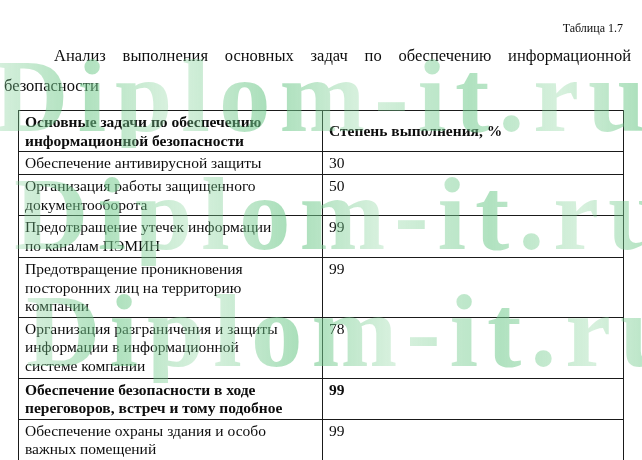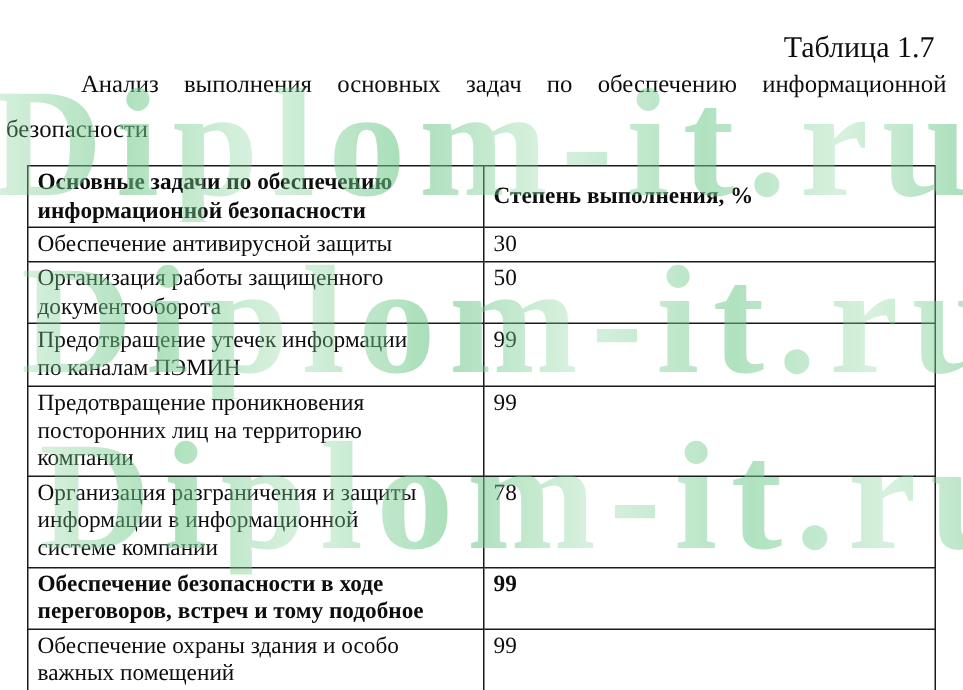--- a/index.html
+++ b/index.html
@@ -9,21 +9,21 @@
     font-family: "Liberation Serif", serif;
     color: #0d0d0d;
     overflow: hidden;
     position: relative;
   }
   .page { position: absolute; inset: 0; overflow: hidden; }
 
   .caption {
     position: absolute;
     top: 21px; right: 19px;
-    font-size: 20px;
+    font-size: 12px;
     white-space: nowrap;
   }
 
   .intro {
     position: absolute;
     top: 41px; left: 4px; right: 11px;
     margin: 0;
     font-size: 16.5px;
     line-height: 30px;
     text-align: justify;

